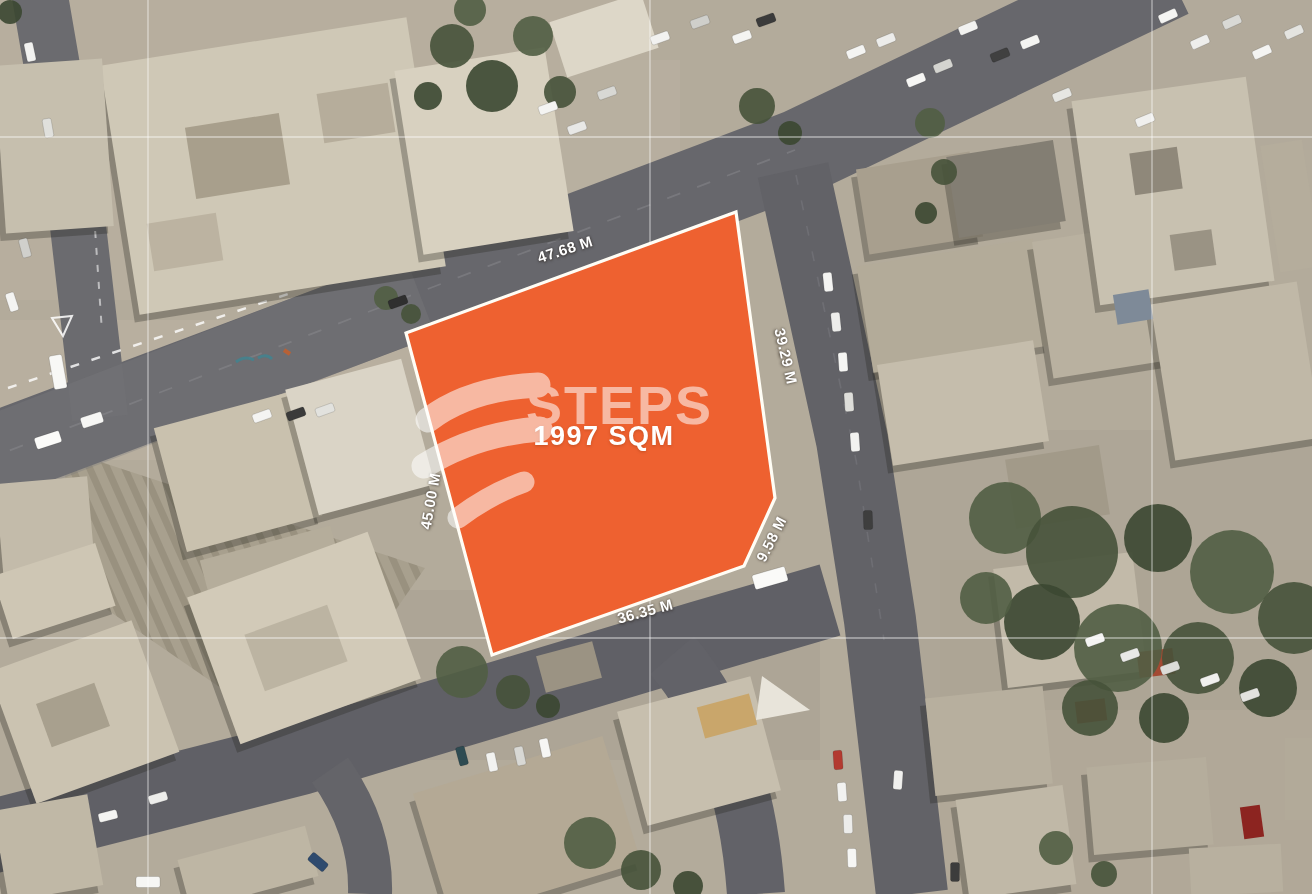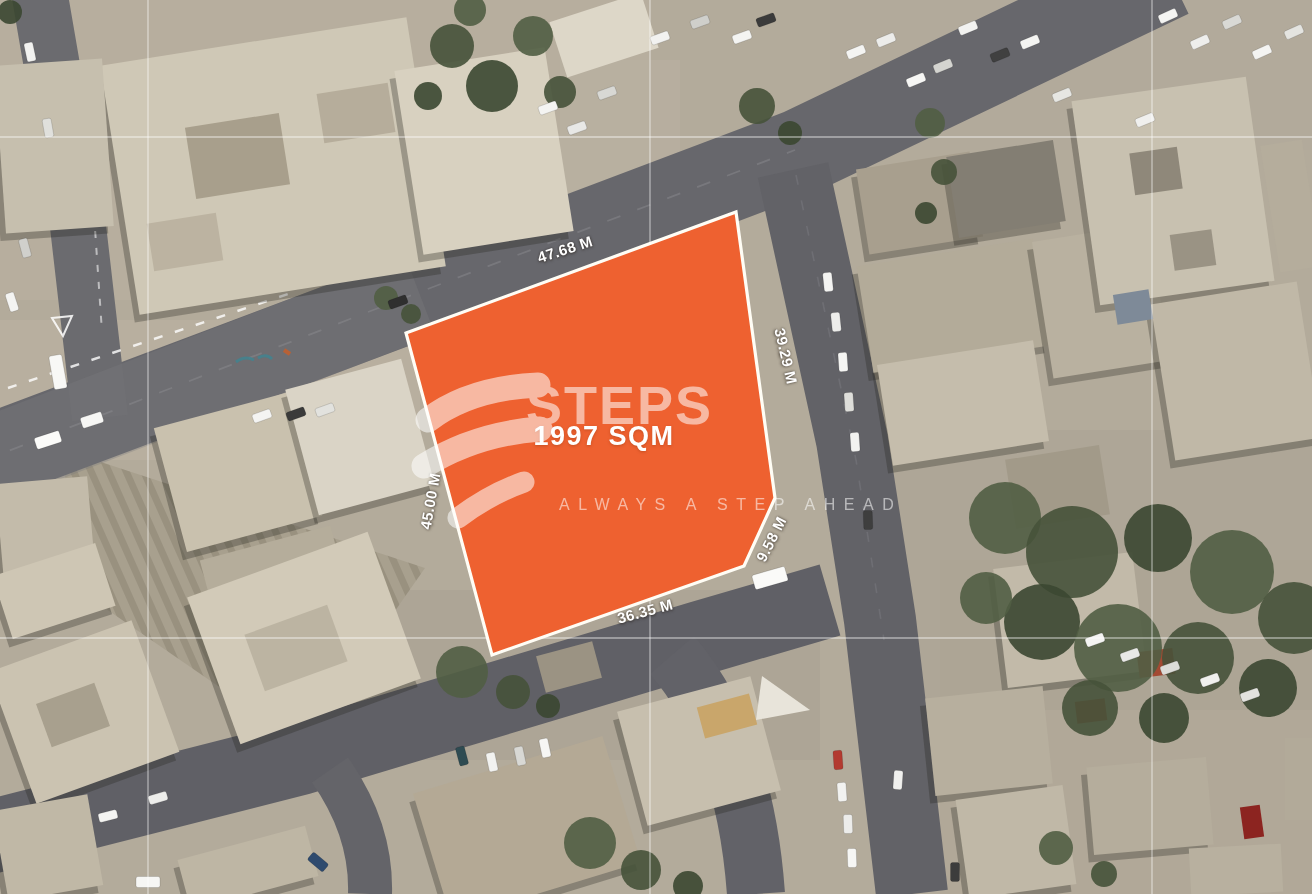--- a/index.html
+++ b/index.html
@@ -246,15 +246,14 @@
 
   <div id="watermark">
     <svg id="wm-logo" width="150" height="165" viewBox="0 0 150 165">
       <g fill="none" stroke="#ffffff" stroke-linecap="round">
         <path d="M23 50 Q65 18 133 15" stroke-width="25"></path>
         <path d="M19 96 Q70 64 135 59" stroke-width="25"></path>
         <path d="M53 148 Q85 124 119 112" stroke-width="21"></path>
       </g>
     </svg>
     <div id="wm-steps">STEPS</div>
-    <div id="wm-tag">ALWAYS A STEP AHEAD</div>
   </div>
 </div>
 
 </body></html>

